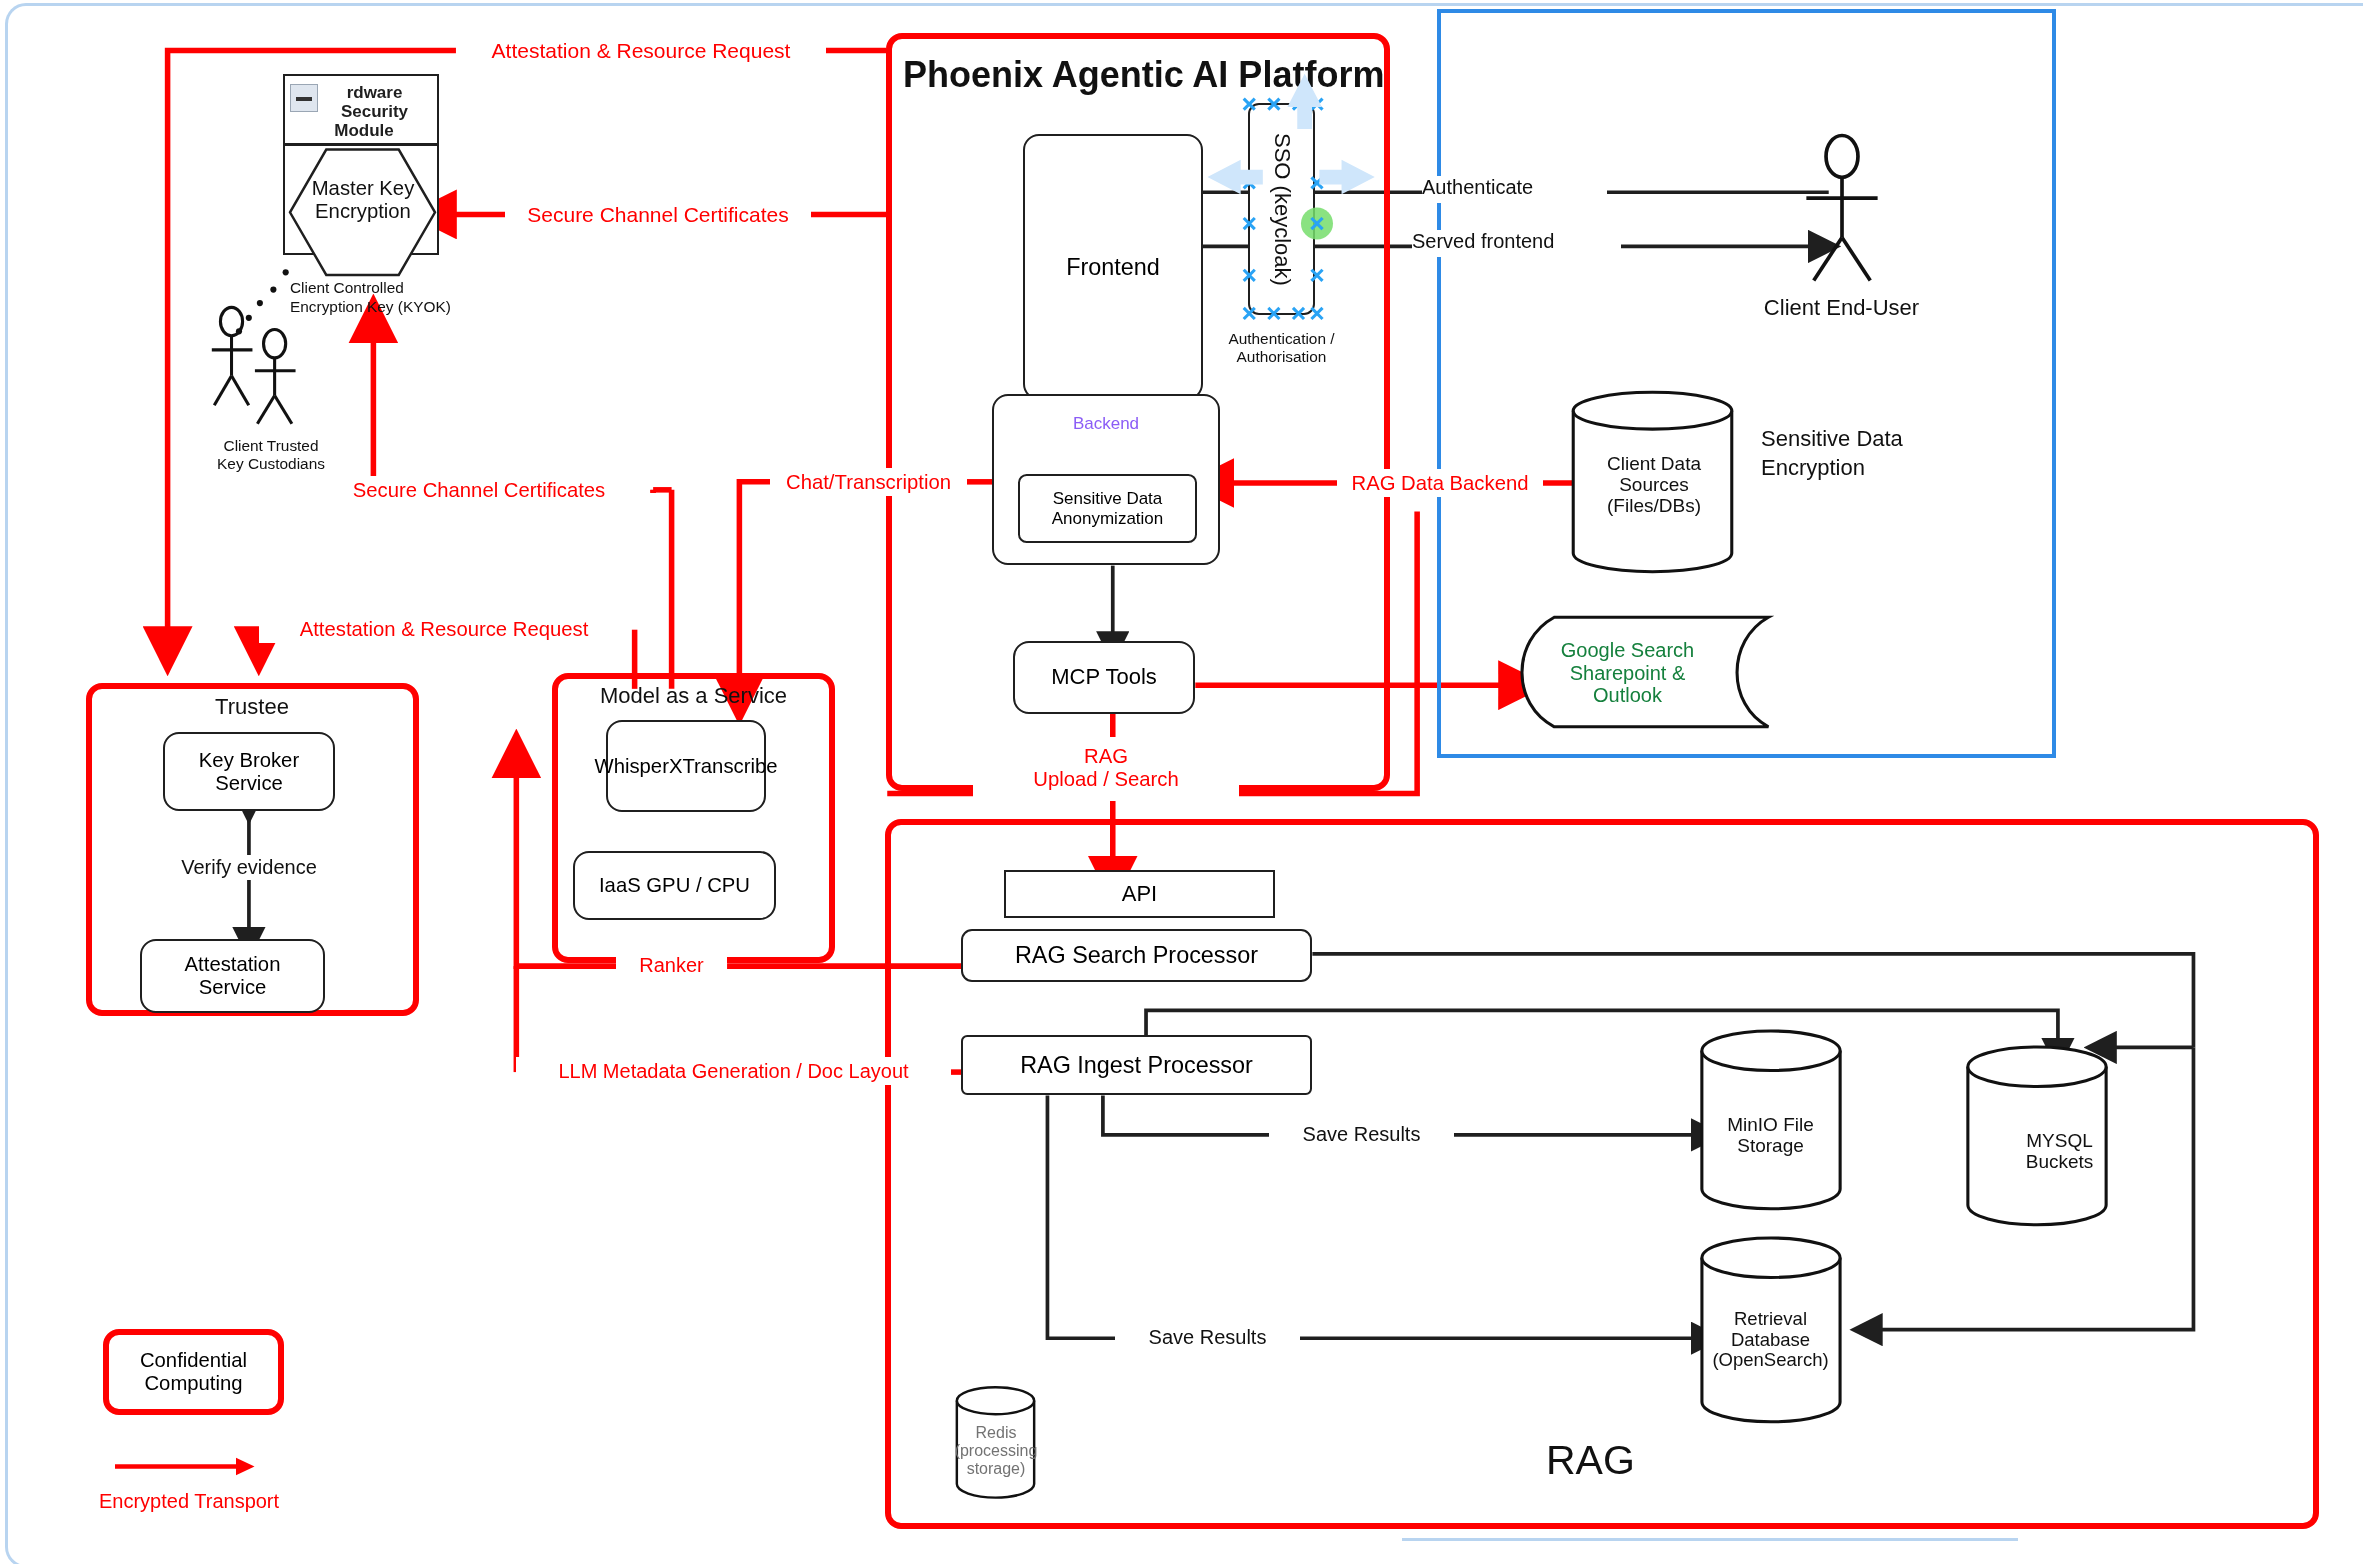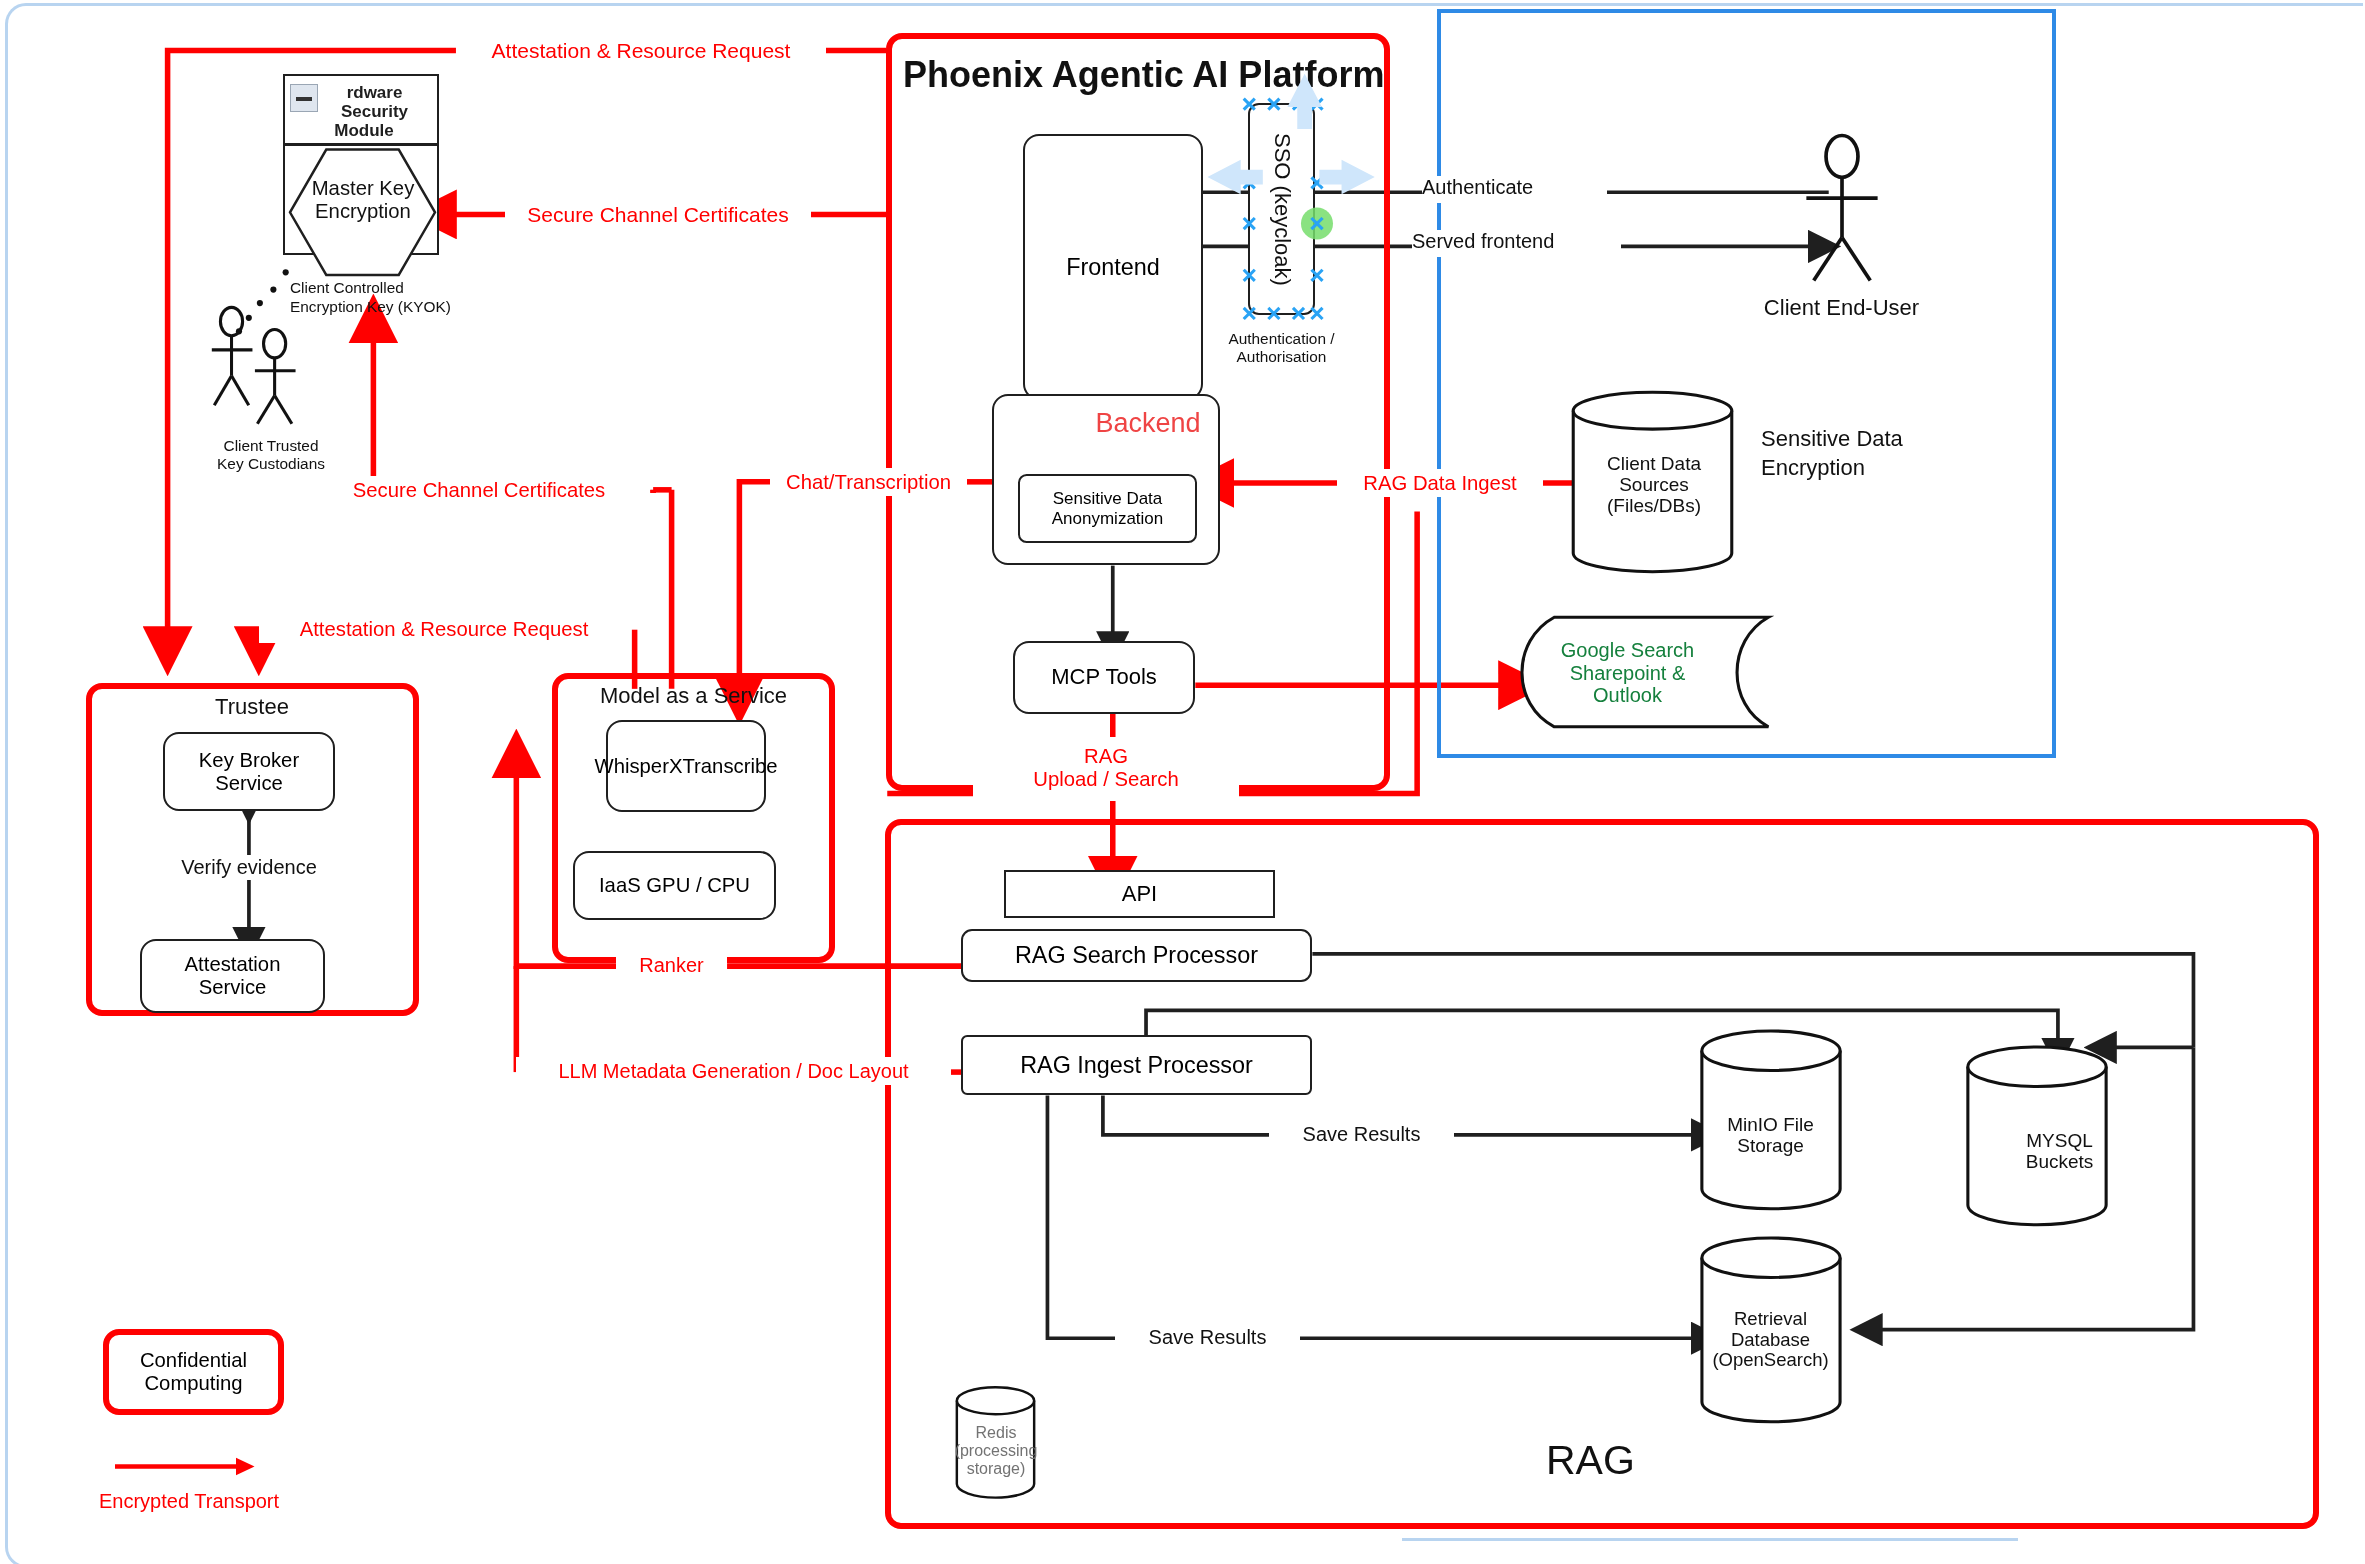--- a/index.html
+++ b/index.html
@@ -247,21 +247,21 @@
       <path d="M84,170 L30,198 L84,226 L84,210 L120,210 L120,186 L84,186 z"></path>
       <path d="M248,170 L302,198 L248,226 L248,210 L212,210 L212,186 L248,186 z"></path>
     </g>
   </svg>
   <div class="abs ctr" style="left:1189px;top:326px;width:185px;height:43px;font-size:15.4px;color:#111;flex-direction:column;">
     <span>Authentication /</span>
     <span>Authorisation</span>
   </div>
 
   <div class="abs node soft" style="left:992px;top:394px;width:228px;height:171px;"></div>
-  <div class="abs ctr" style="left:992px;top:407px;width:228px;height:33px;font-size:27px;color:#ef4444;margin-left:42px;">
+  <div class="abs ctr" style="left:992px;top:407px;width:228px;height:33px;font-size:17px;color:#8b5cf6;">
     <span>Backend</span>
   </div>
   <div class="abs node soft ctr" style="left:1018px;top:474px;width:179px;height:69px;font-size:17px;flex-direction:column;border-radius:8.6px;">
     <span>Sensitive Data</span>
     <span>Anonymization</span>
   </div>
 
   <div class="abs node soft ctr" style="left:1013px;top:641px;width:182px;height:73px;font-size:22px;">
     <span>MCP Tools</span>
   </div>
@@ -379,21 +379,21 @@
   <div class="abs ctr red-label" style="left:325px;top:476px;width:308px;height:28px;background:#fff;font-size:20.3px;">
     <span>Secure Channel Certificates</span>
   </div>
   <div class="abs ctr red-label" style="left:259px;top:615px;width:370px;height:28px;background:#fff;font-size:20.3px;">
     <span>Attestation &amp; Resource Request</span>
   </div>
   <div class="abs ctr red-label" style="left:770px;top:468px;width:197px;height:28px;background:#fff;font-size:20.3px;">
     <span>Chat/Transcription</span>
   </div>
   <div class="abs ctr red-label" style="left:1337px;top:469px;width:206px;height:28px;background:#fff;font-size:20.3px;">
-    <span>RAG Data Ingest</span>
+    <span>RAG Data Backend</span>
   </div>
   <div class="abs ctr red-label" style="left:973px;top:737px;width:266px;height:62px;background:#fff;font-size:20.3px;flex-direction:column;">
     <span>RAG</span>
     <span>Upload / Search</span>
   </div>
   <div class="abs ctr red-label" style="left:616px;top:952px;width:111px;height:27px;background:#fff;font-size:20px;">
     <span>Ranker</span>
   </div>
   <div class="abs ctr red-label" style="left:516px;top:1057px;width:435px;height:28px;background:#fff;font-size:20px;">
     <span>LLM Metadata Generation / Doc Layout</span>

